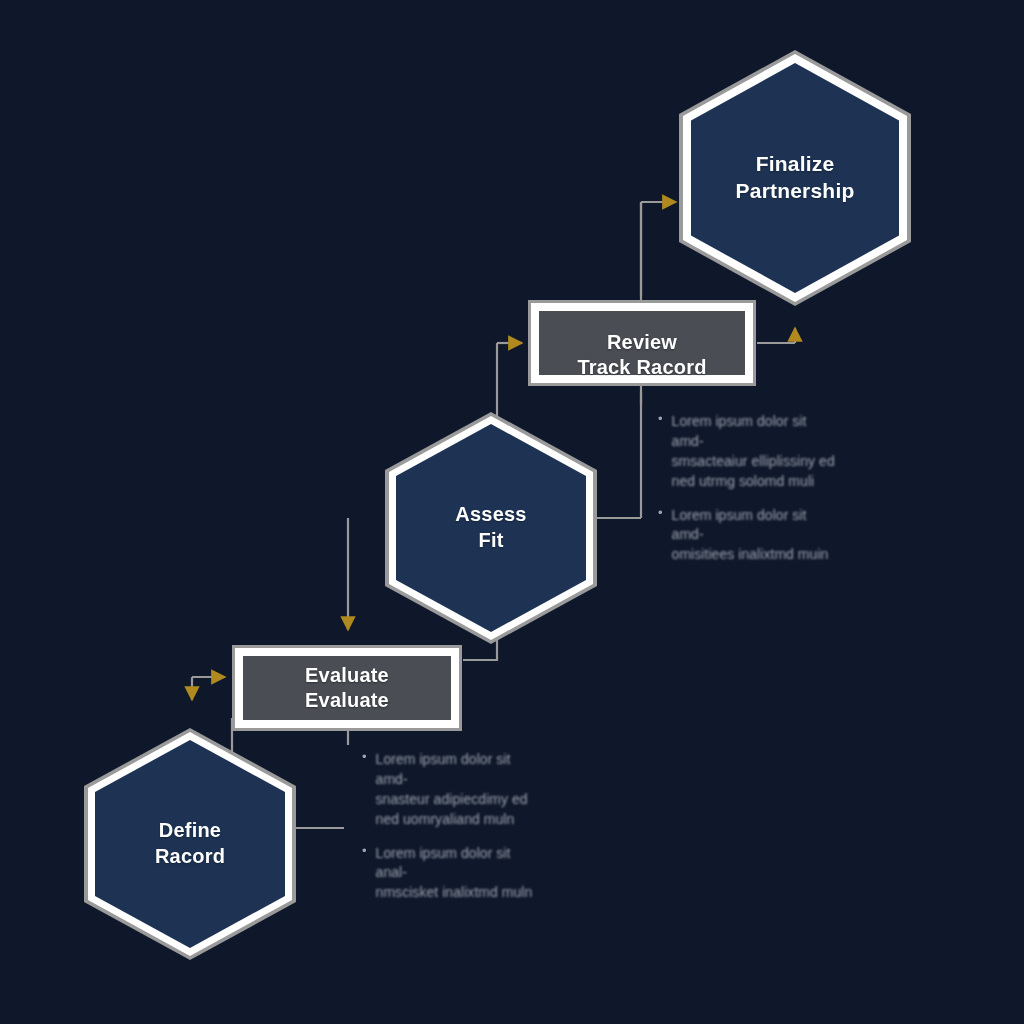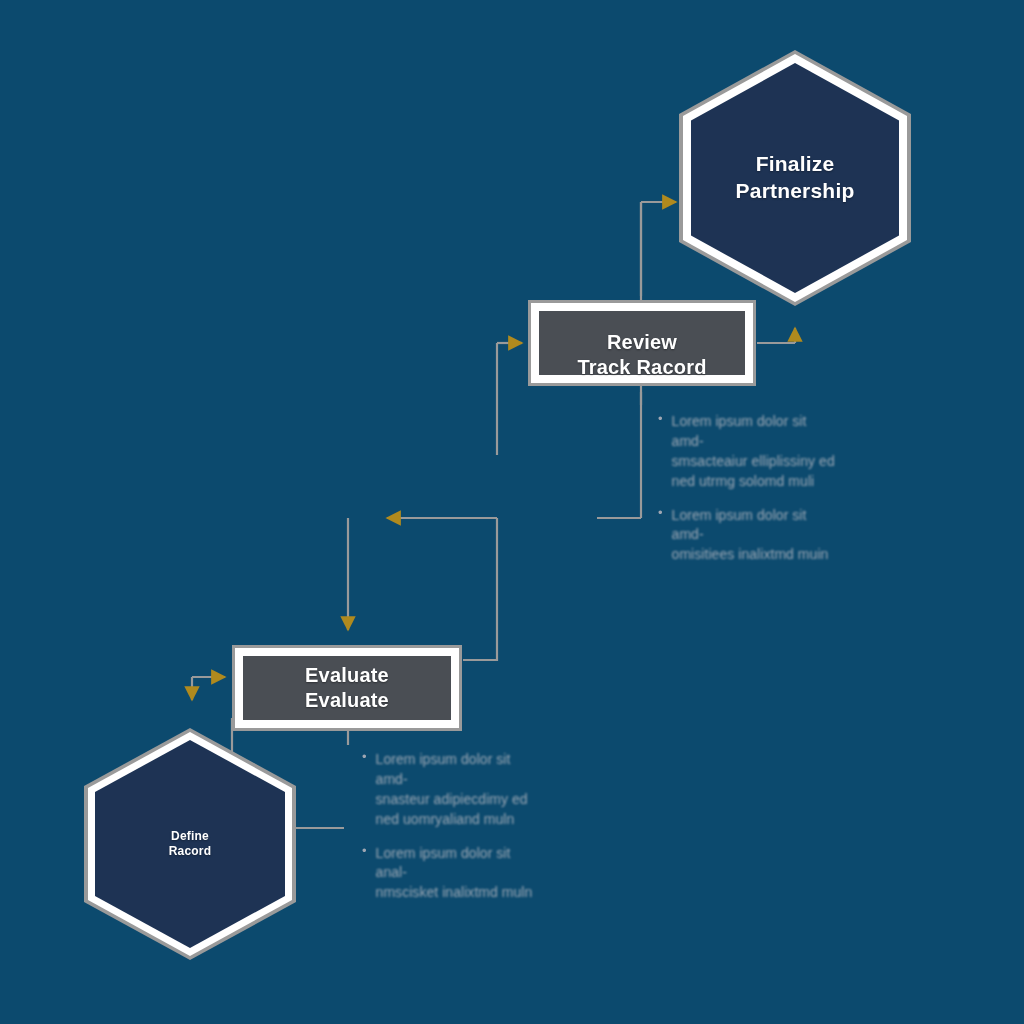--- a/index.html
+++ b/index.html
@@ -2,21 +2,21 @@
 <html><head>
 <meta charset="utf-8">
 <style>
   * { margin:0; padding:0; box-sizing:border-box; }
   html, body {
     width:1024px; height:1024px;
     background:#ffffff;
     font-family:"Liberation Sans", sans-serif;
     overflow:hidden;
   }
-  #canvas { position:relative; width:1024px; height:1024px; background:#0c4a6e; }
+  #canvas { position:relative; width:1024px; height:1024px; background:#0f172a; }
 
   
   #wires { position:absolute; left:0; top:0; width:1024px; height:1024px; }
 
   
   .hex-wrap { position:absolute; }
   .hex-outline, .hex-gap, .hex-fill {
     position:absolute; left:0; top:0; width:100%; height:100%;
     clip-path: polygon(50% 0%, 100% 25%, 100% 75%, 50% 100%, 0% 75%, 0% 25%);
   }
@@ -138,20 +138,31 @@
 smsacteaiur elliplissiny ed
 ned utrmg solomd muli</span>
     </div>
     <div class="note-item">
       <span class="note-bullet">•</span>
       <span class="note-text" style="white-space:pre-line;">Lorem ipsum dolor sit amd-
 omisitiees inalixtmd muin</span>
     </div>
   </div>
 
+  <div class="hex-wrap" style="left:385px; top:412px; width:212px; height:232px;">
+    <div class="hex-outline"></div>
+    <div class="hex-gap" style="left:4px; top:4px; width:204px; height:224px;"></div>
+    <div class="hex-fill" style="left:11px; top:12px; width:190px; height:208px;"></div>
+    <div class="hex-label" style="font-size:20px;">
+      <span>
+        <span>Assess</span><br>
+        <span>Fit</span>
+      </span>
+    </div>
+  </div>
 
   <div class="rect-wrap" style="left:232px; top:645px; width:230px; height:86px;">
     <div class="rect-gap">
       <div class="rect-fill">
         <div class="rect-label" style="font-size:20px;">
           <span>Evaluate</span><br>
           <span>Evaluate</span>
         </div>
       </div>
     </div>
@@ -168,21 +179,21 @@
       <span class="note-bullet">•</span>
       <span class="note-text" style="white-space:pre-line;">Lorem ipsum dolor sit anal-
 nmscisket inalixtmd muln</span>
     </div>
   </div>
 
   <div class="hex-wrap" style="left:84px; top:728px; width:212px; height:232px;">
     <div class="hex-outline"></div>
     <div class="hex-gap" style="left:4px; top:4px; width:204px; height:224px;"></div>
     <div class="hex-fill" style="left:11px; top:12px; width:190px; height:208px;"></div>
-    <div class="hex-label" style="font-size:12px;">
+    <div class="hex-label" style="font-size:20px;">
       <span>
         <span>Define</span><br>
         <span>Racord</span>
       </span>
     </div>
   </div>
 
 </div>
 
 </body></html>

